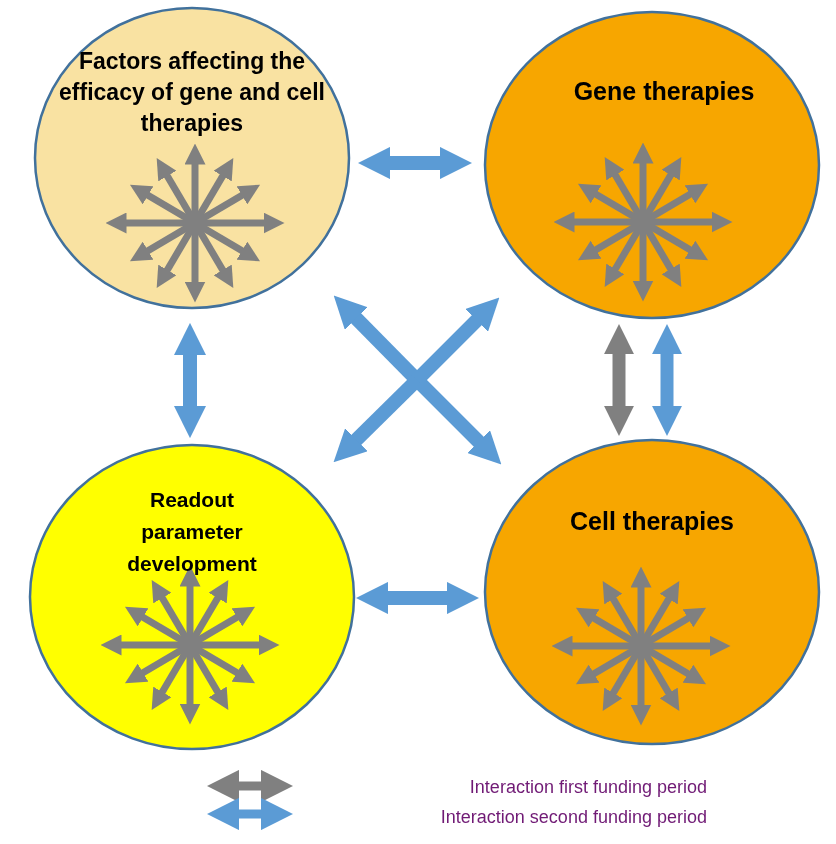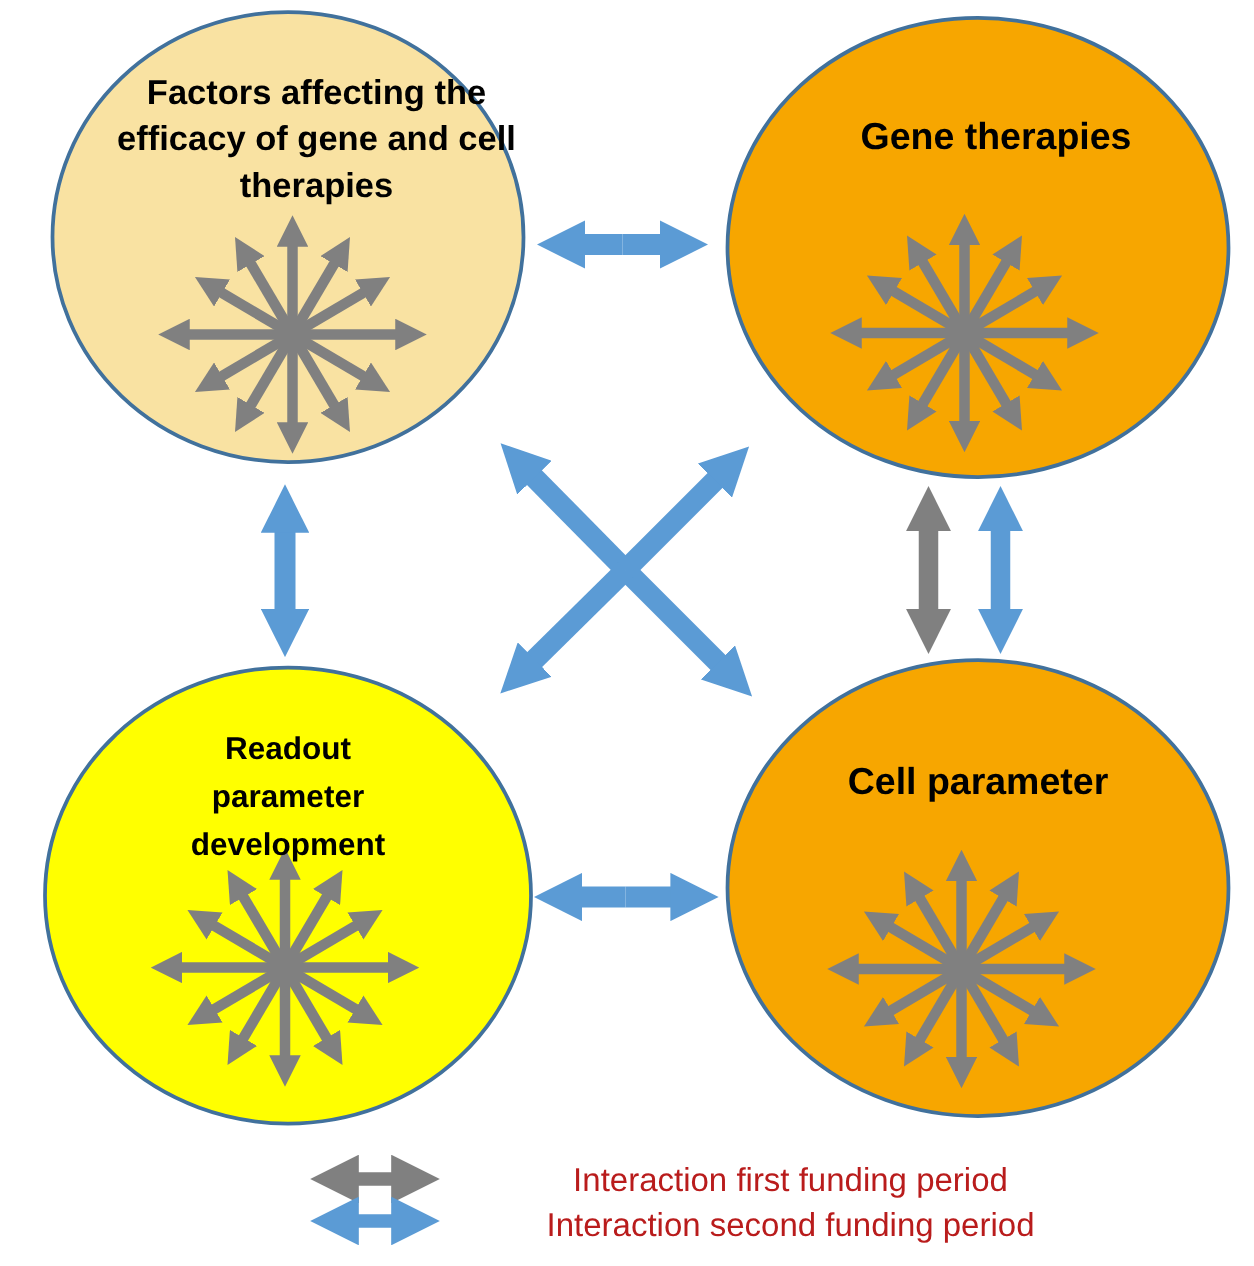--- a/index.html
+++ b/index.html
@@ -11,33 +11,33 @@
     font-family: "Liberation Sans", "DejaVu Sans", sans-serif;
     overflow: hidden;
   }
   .canvas svg { position: absolute; left: 0; top: 0; }
   .node-label {
     position: absolute;
     text-align: center;
     font-weight: bold;
     color: #000000;
   }
-  .label-factors { left: 57px;  top: 46px;  width: 270px; font-size: 23px; line-height: 31px; margin-left: 19px; }
+  .label-factors { left: 57px;  top: 46px;  width: 270px; font-size: 23px; line-height: 31px; }
   .label-gene    { left: 544px; top: 76px;  width: 240px; font-size: 25px; line-height: 30px; }
   .label-readout { left: 107px; top: 484px; width: 170px; font-size: 21px; line-height: 32px; }
   .label-cell    { left: 532px; top: 506px; width: 240px; font-size: 25px; line-height: 30px; }
   .legend-label {
     position: absolute;
     left: 347px;
     width: 360px;
-    font-size: 22px;
+    font-size: 18px;
     line-height: 26px;
-    color: #b91c1c;
+    color: #701a75;
     font-weight: normal;
-    text-align: center;
+    text-align: right;
   }
   .legend-1 { top: 774px; }
   .legend-2 { top: 804px; }
 </style>
 </head>
 <body>
 
 <div class="canvas">
 
   <svg width="836" height="844" viewBox="0 0 836 844">
@@ -129,18 +129,18 @@
     </g>
     <g stroke="#5B9BD5" stroke-width="9">
       <line x1="250" y1="814" x2="223" y2="814" marker-end="url(#mlb)"></line>
       <line x1="250" y1="814" x2="277" y2="814" marker-end="url(#mlb)"></line>
     </g>
   </svg>
 
   <div class="node-label label-factors">Factors affecting the efficacy of gene and cell therapies</div>
   <div class="node-label label-gene">Gene therapies</div>
   <div class="node-label label-readout">Readout parameter development</div>
-  <div class="node-label label-cell">Cell parameter</div>
+  <div class="node-label label-cell">Cell therapies</div>
 
   <div class="legend-label legend-1">Interaction first funding period</div>
   <div class="legend-label legend-2">Interaction second funding period</div>
 
 </div>
 
 </body></html>

